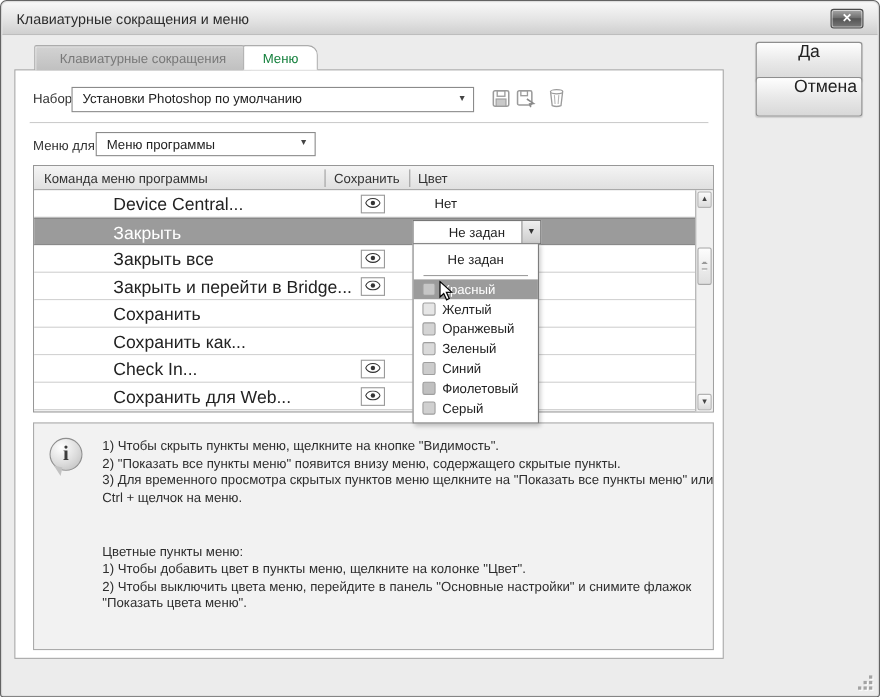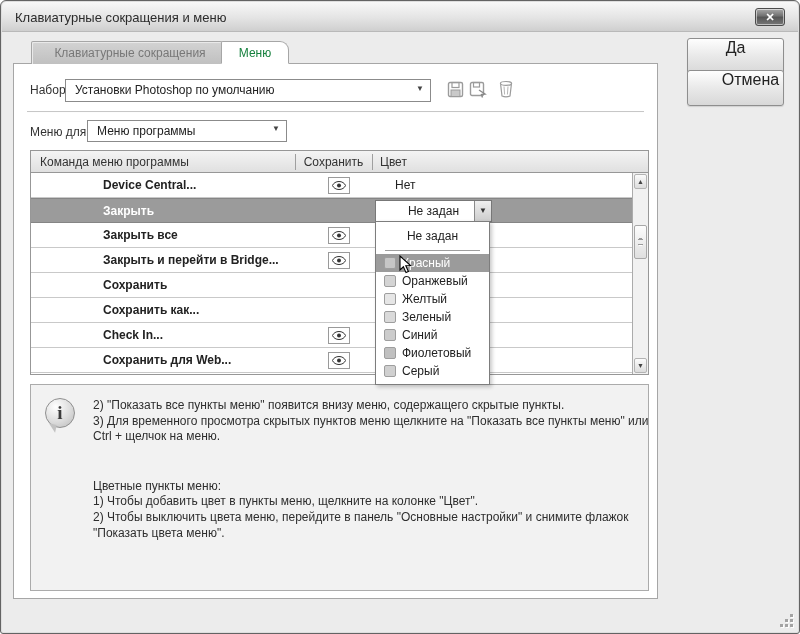--- a/index.html
+++ b/index.html
@@ -79,21 +79,21 @@
     position:absolute; left:0; top:0; right:0; height:22px;
     background:linear-gradient(#f4f4f4,#e0e0e0);
     border-bottom:1px solid #979797; font-size:12px; color:#333;
   }
   .th-cmd{ position:absolute; left:9px; top:4px;text-align:center; }
   .th-vis{ position:absolute; left:264px; width:77px; top:4px; text-align:center; }
   .th-col{ position:absolute; left:349px; top:4px; }
   .vline{ position:absolute; top:3px; height:16px; width:1px; background:#9f9f9f; }
   .tbody{ position:absolute; left:0; top:22px; right:16px; bottom:0; overflow:hidden; }
   .trow{ position:relative; height:25px; border-bottom:1px solid #c9c9c9; background:#fff; }
-  .trow .cmd{ position:absolute; left:72px; top:5px; font-size:12px; color:#222;font-weight:bold; }
+  .trow .cmd{ position:absolute; left:72px; top:5px; font-size:16px; color:#222; }
   .trow.selected{
     background:#9b9b9b; border-top:1px solid #858585; border-bottom:1px solid #858585;
   }
   .trow.selected .cmd{ color:#fff; }
   .eye-box{
     position:absolute; left:297px; top:4px; width:22px; height:17px;
     border:1px solid #9a9a9a; background:#fff; text-align:center; line-height:14px;
   }
   .color-val{ position:absolute; left:364px; top:5px; font-size:12px; color:#222; }
   .row-combo{
@@ -312,44 +312,45 @@
         </div>
         <div class="sb-btn sb-down">
           <span>▼</span>
         </div>
       </div>
     </div>
 
     <div class="info-panel">
       <div class="info-icon">i</div>
       <div class="info-text">
+        <div>1) Чтобы скрыть пункты меню, щелкните на кнопке "Видимость".</div>
         <div>2) "Показать все пункты меню" появится внизу меню, содержащего скрытые пункты.</div>
         <div>3) Для временного просмотра скрытых пунктов меню щелкните на "Показать все пункты меню" или Ctrl + щелчок на меню.</div>
         <div class="info-block2">
           <div>Цветные пункты меню:</div>
           <div>1) Чтобы добавить цвет в пункты меню, щелкните на колонке "Цвет".</div>
           <div>2) Чтобы выключить цвета меню, перейдите в панель "Основные настройки" и снимите флажок "Показать цвета меню".</div>
         </div>
       </div>
     </div>
 
     <div class="dropdown">
       <div class="opt-none">Не задан</div>
       <div class="opt-sep"></div>
       <div class="opt hl">
         <span class="swatch" style="background: rgb(198, 198, 198);"></span>
         <span>Красный</span>
       </div>
       <div class="opt">
+        <span class="swatch" style="background: rgb(230, 230, 230);"></span>
+        <span>Желтый</span>
+      </div>
+      <div class="opt">
         <span class="swatch" style="background: rgb(212, 212, 212);"></span>
         <span>Оранжевый</span>
-      </div>
-      <div class="opt">
-        <span class="swatch" style="background: rgb(230, 230, 230);"></span>
-        <span>Желтый</span>
       </div>
       <div class="opt">
         <span class="swatch" style="background: rgb(218, 218, 218);"></span>
         <span>Зеленый</span>
       </div>
       <div class="opt">
         <span class="swatch" style="background: rgb(204, 204, 204);"></span>
         <span>Синий</span>
       </div>
       <div class="opt">

